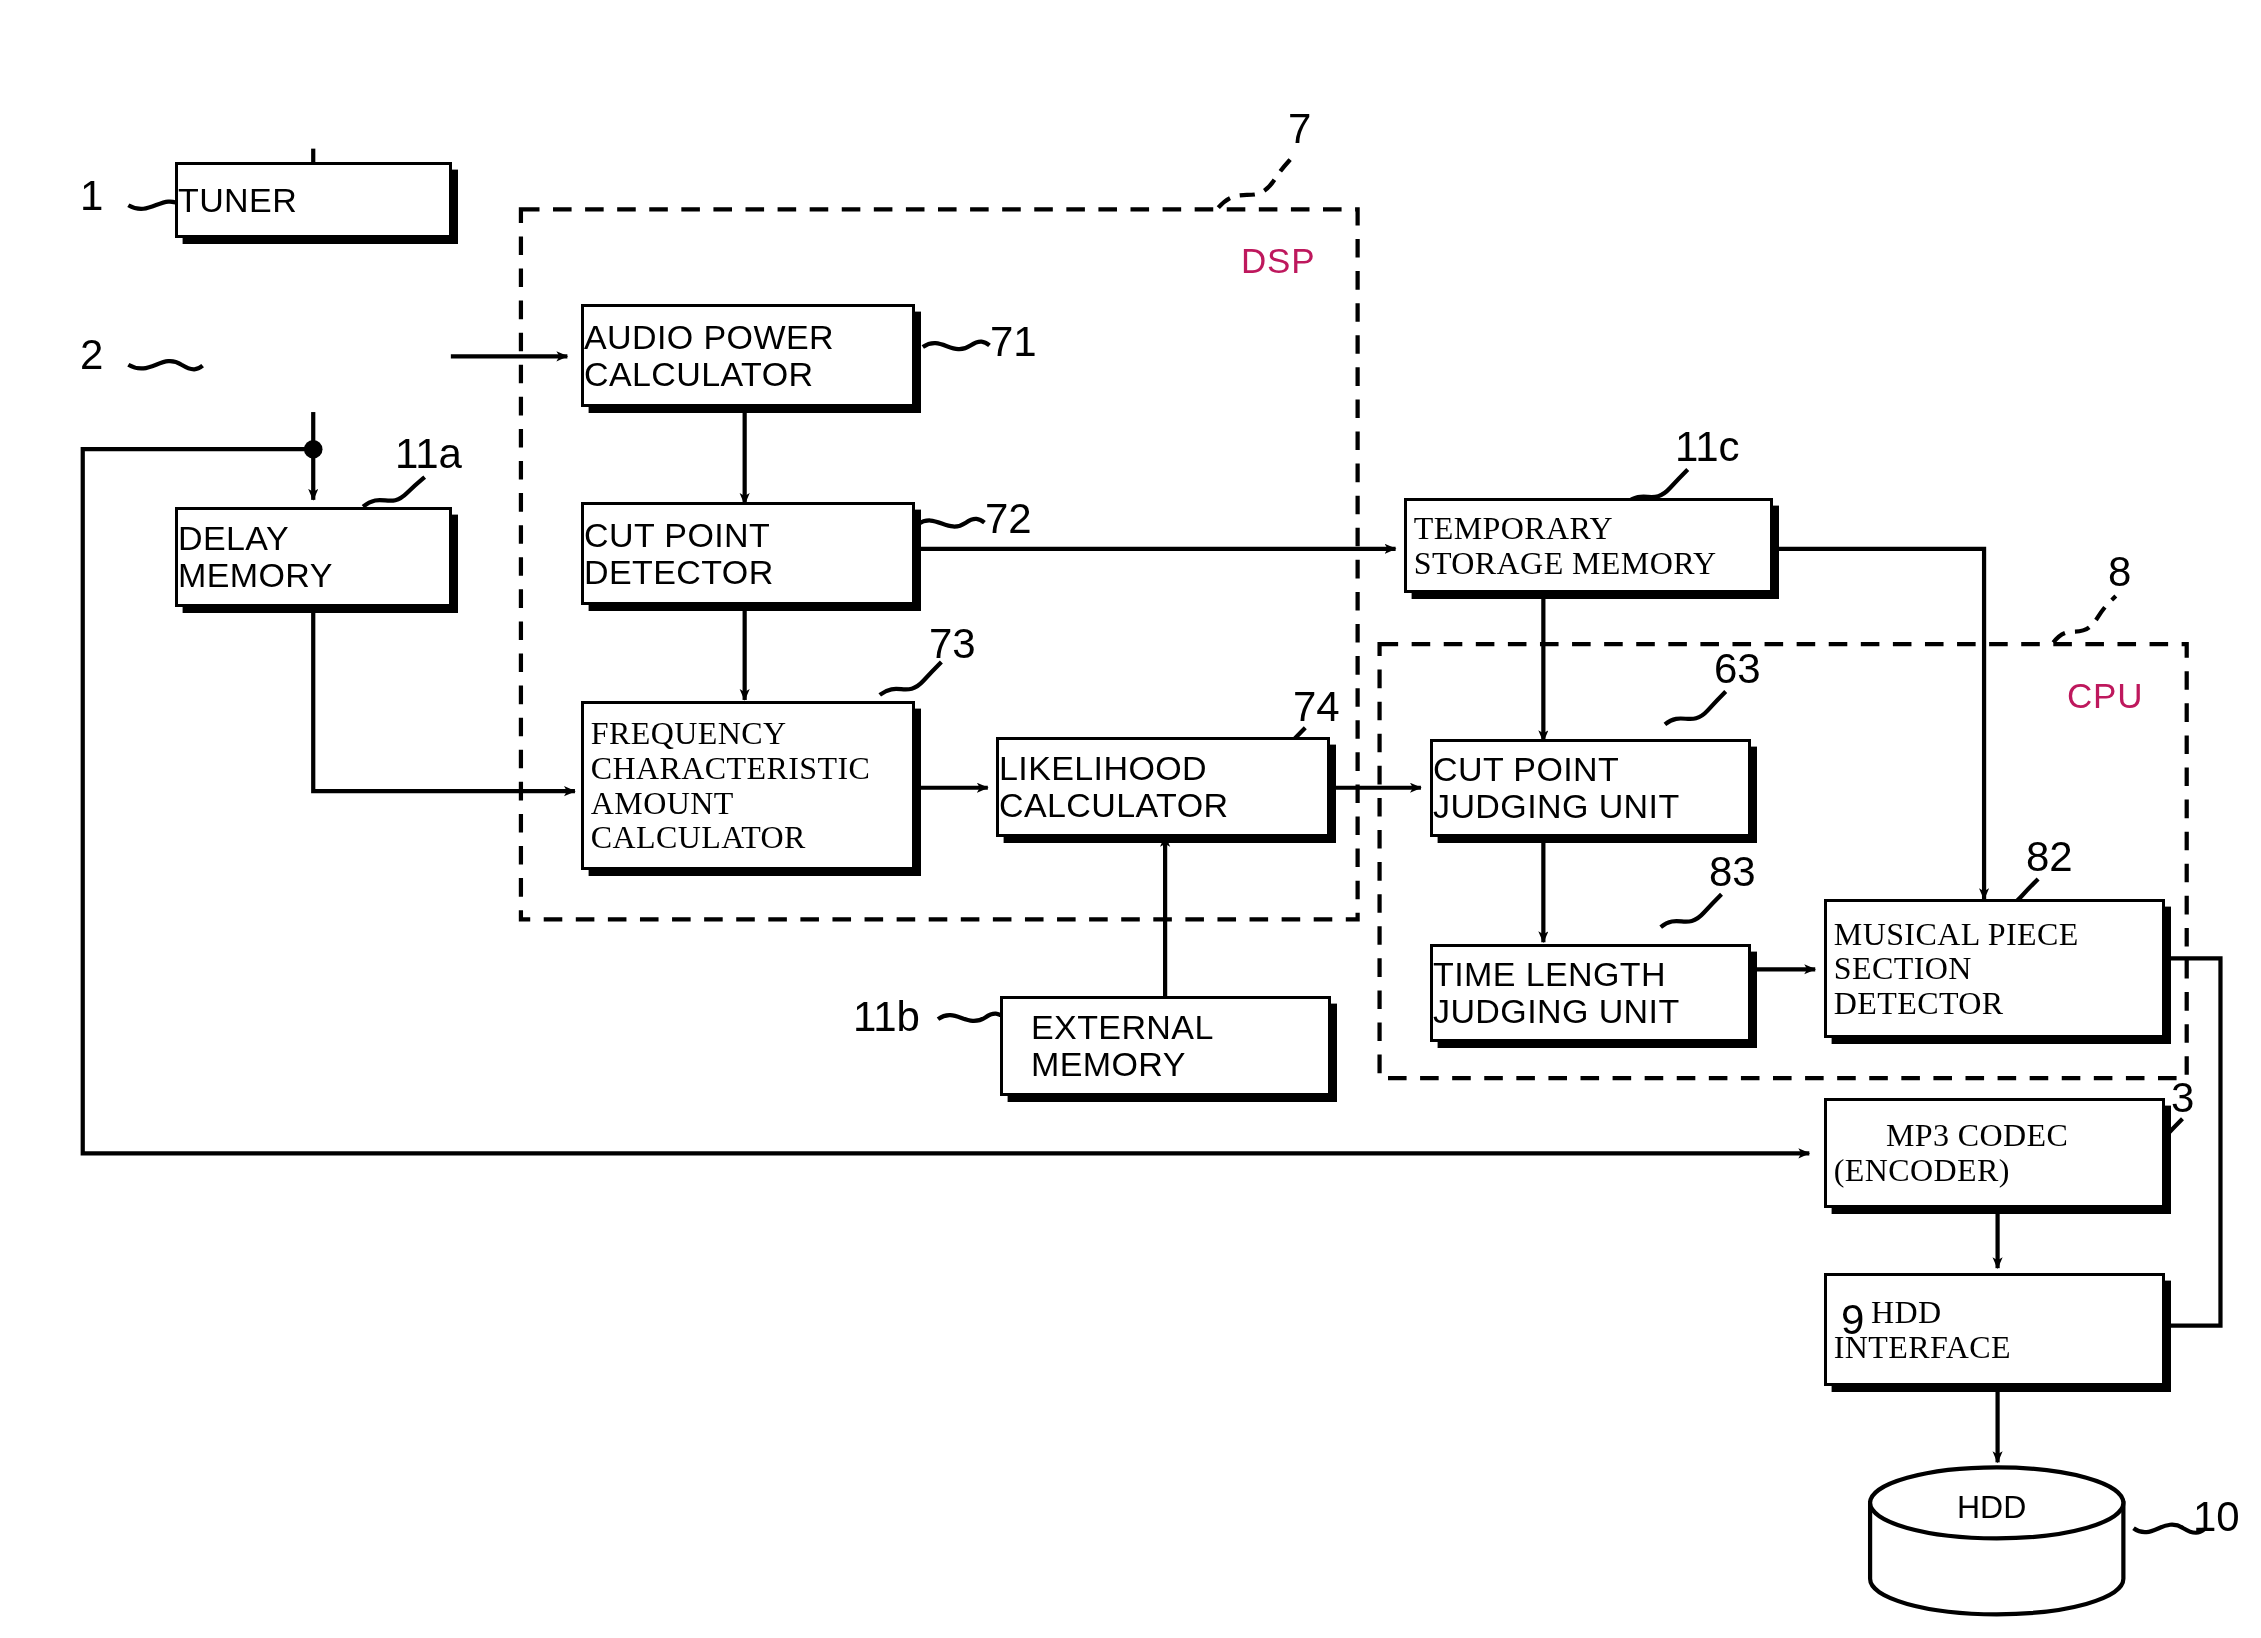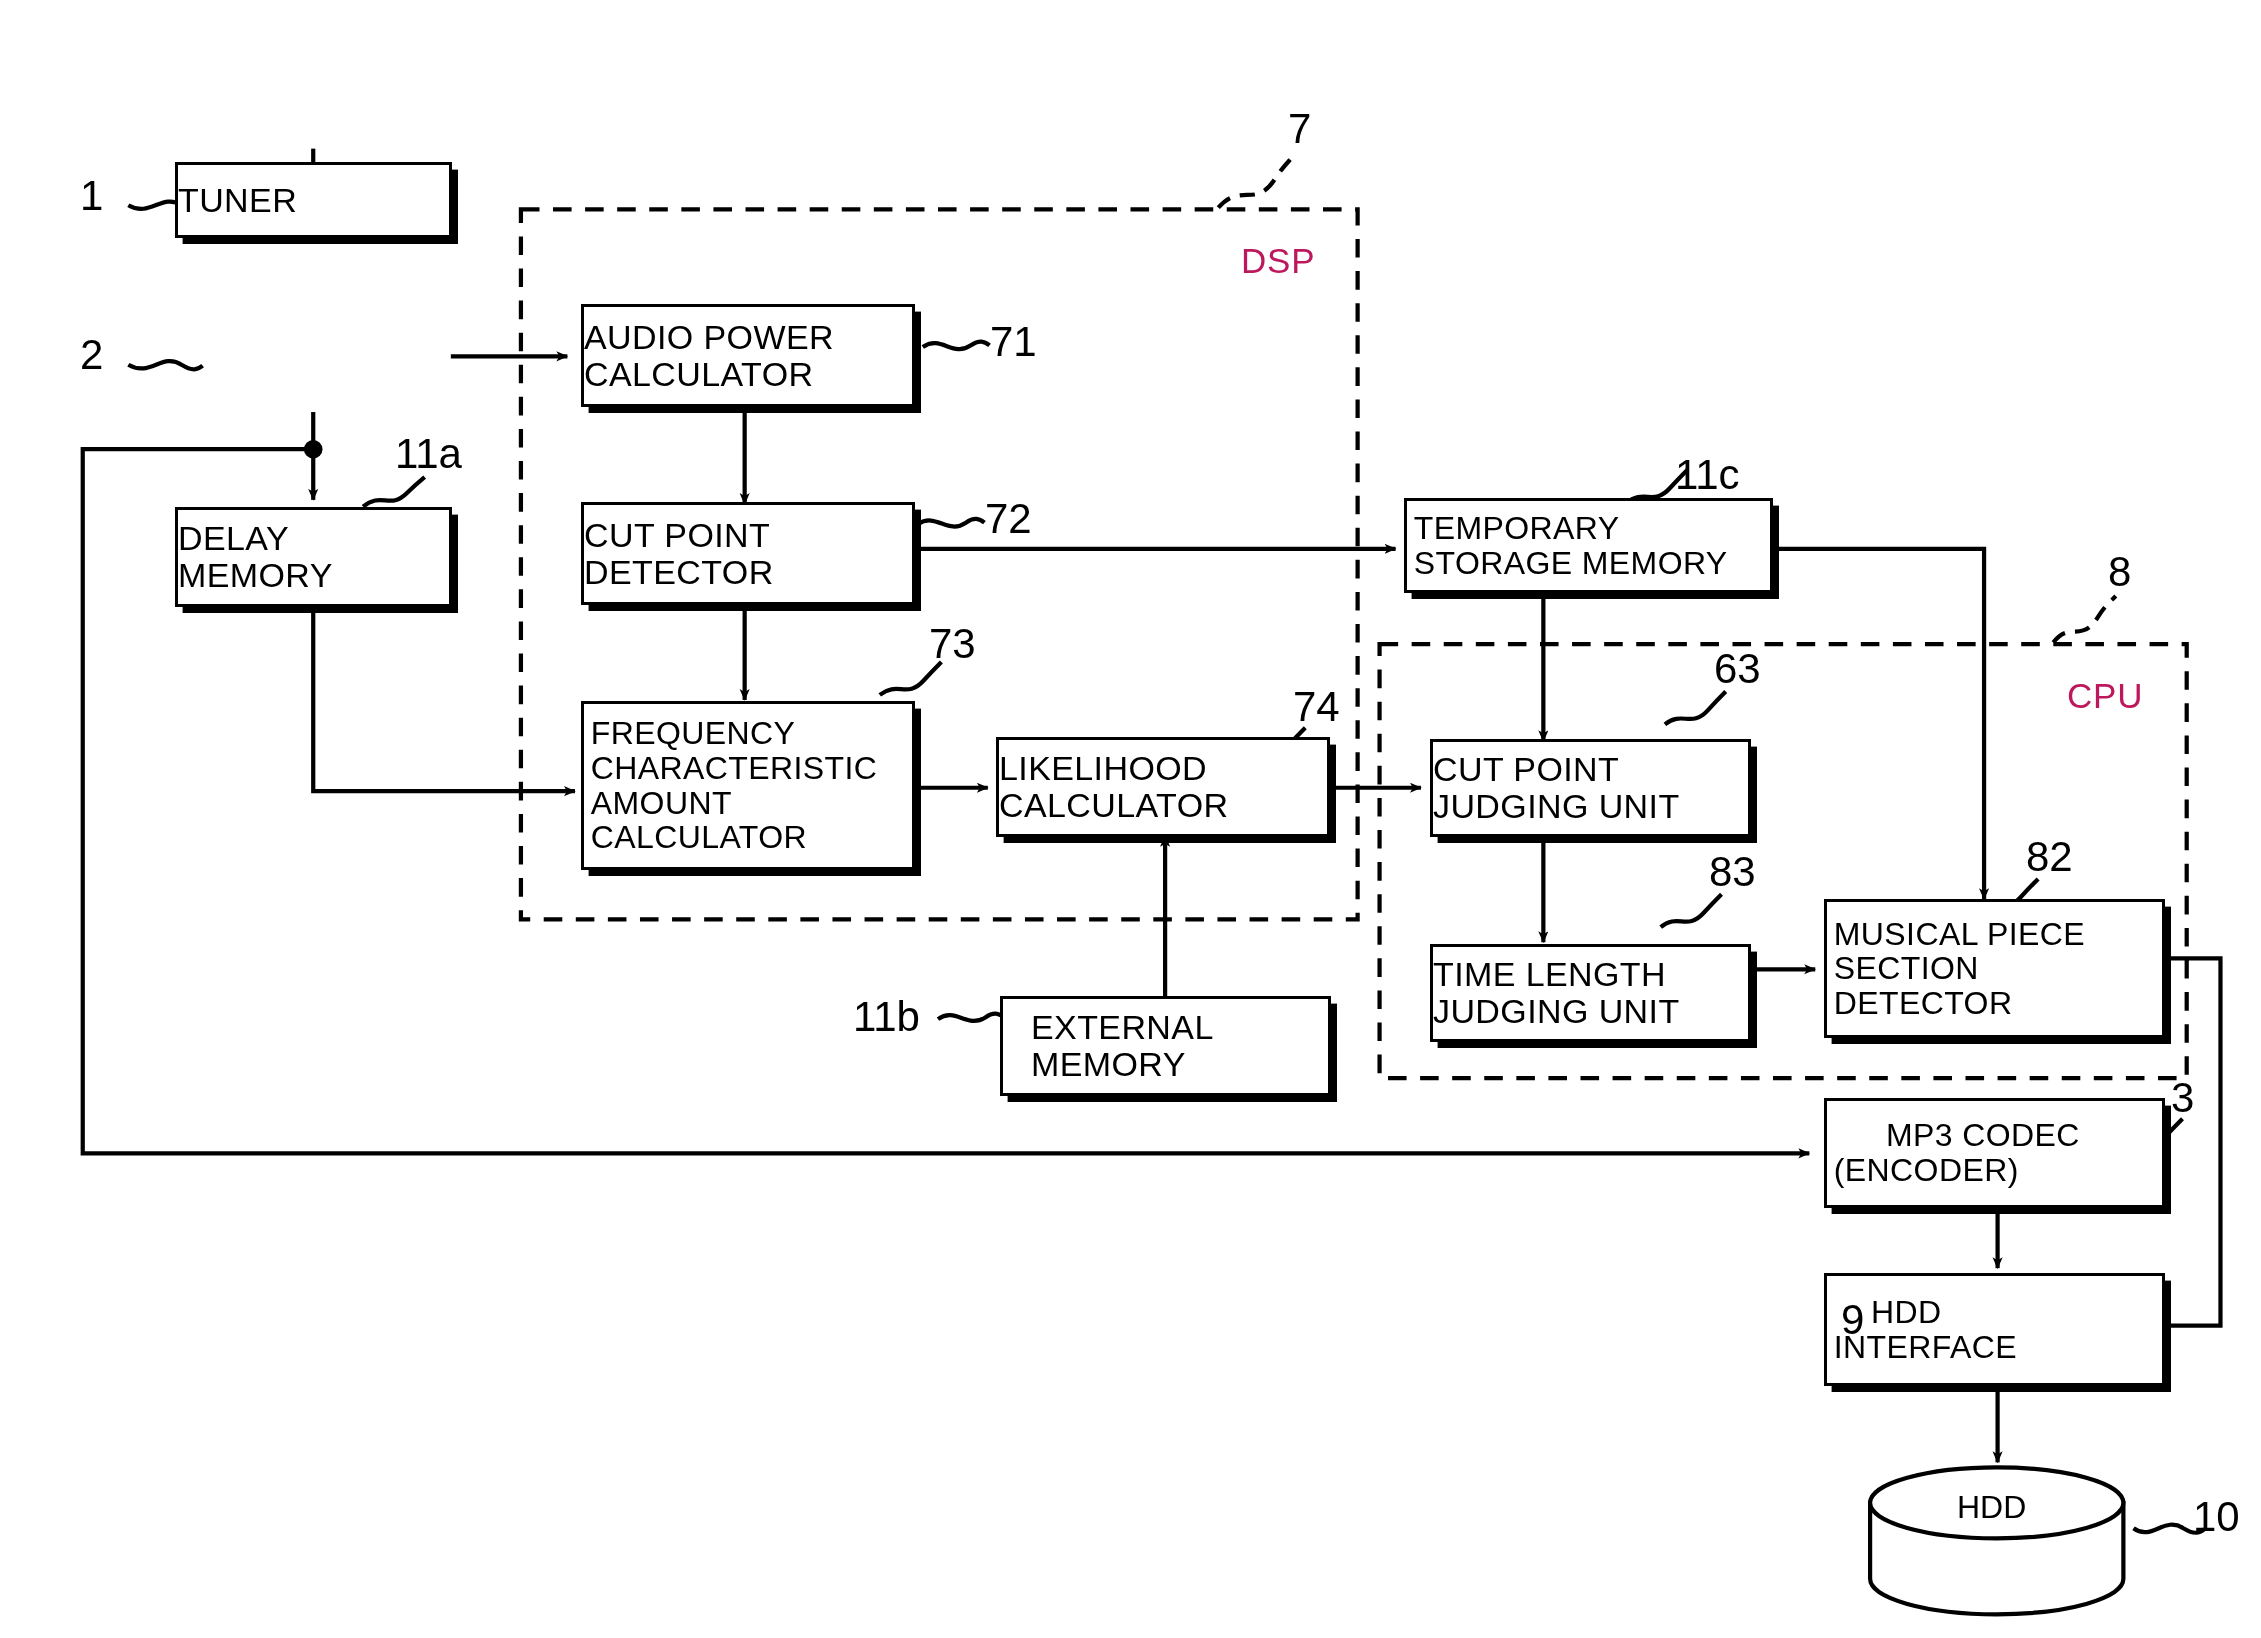--- a/index.html
+++ b/index.html
@@ -10,21 +10,21 @@
 
   
   .blk{position:absolute;box-sizing:border-box;background:#fff;
        border:3.4px solid #000;
        box-shadow:6.8px 6.8px 0 -0.8px #000;
        display:flex;flex-direction:column;
        align-items:flex-start;justify-content:center;
        color:#000;line-height:1.08;letter-spacing:0.4px;}
   .blk span{display:block;white-space:nowrap;}
   .blk.lft{align-items:flex-start;}
-  .blk.lft span{text-align:left;padding-left:6.8px;}
+  .blk.lft span{text-align:left;padding-left:6.8px;font-family:Liberation Serif, serif;}
   .t40{font-size:34px;}
   .t38{font-size:32px;}
 
   
   .ref{position:absolute;font-size:42px;color:#000;line-height:1;
        white-space:nowrap;}
   
   .cap{position:absolute;font-size:35px;color:#be185d;letter-spacing:0.8px;
        white-space:nowrap;}
   
@@ -193,21 +193,21 @@
   <div class="cap" style="left:2067px;top:676px;">CPU</div>
 
   <div class="ref" style="left:80px;top:175px;">1</div>
   <div class="ref" style="left:80px;top:334px;">2</div>
   <div class="ref" style="left:395px;top:433px;">11a</div>
   <div class="ref" style="left:990px;top:321px;">71</div>
   <div class="ref" style="left:985px;top:498px;">72</div>
   <div class="ref" style="left:929px;top:623px;">73</div>
   <div class="ref" style="left:1293px;top:686px;">74</div>
   <div class="ref" style="left:853px;top:996px;">11b</div>
-  <div class="ref" style="left:1675px;top:426px;margin-top:28px;">11c</div>
+  <div class="ref" style="left:1675px;top:426px;">11c</div>
   <div class="ref" style="left:1714px;top:648px;">63</div>
   <div class="ref" style="left:1709px;top:851px;">83</div>
   <div class="ref" style="left:2026px;top:836px;">82</div>
   <div class="ref" style="left:2171px;top:1077px;">3</div>
   <div class="ref" style="left:1841px;top:1299px;">9</div>
   <div class="ref" style="left:2193px;top:1496px;">10</div>
 
   <div class="ref" style="left:1288px;top:108px;">7</div>
   <div class="ref" style="left:2108px;top:551px;">8</div>
 

